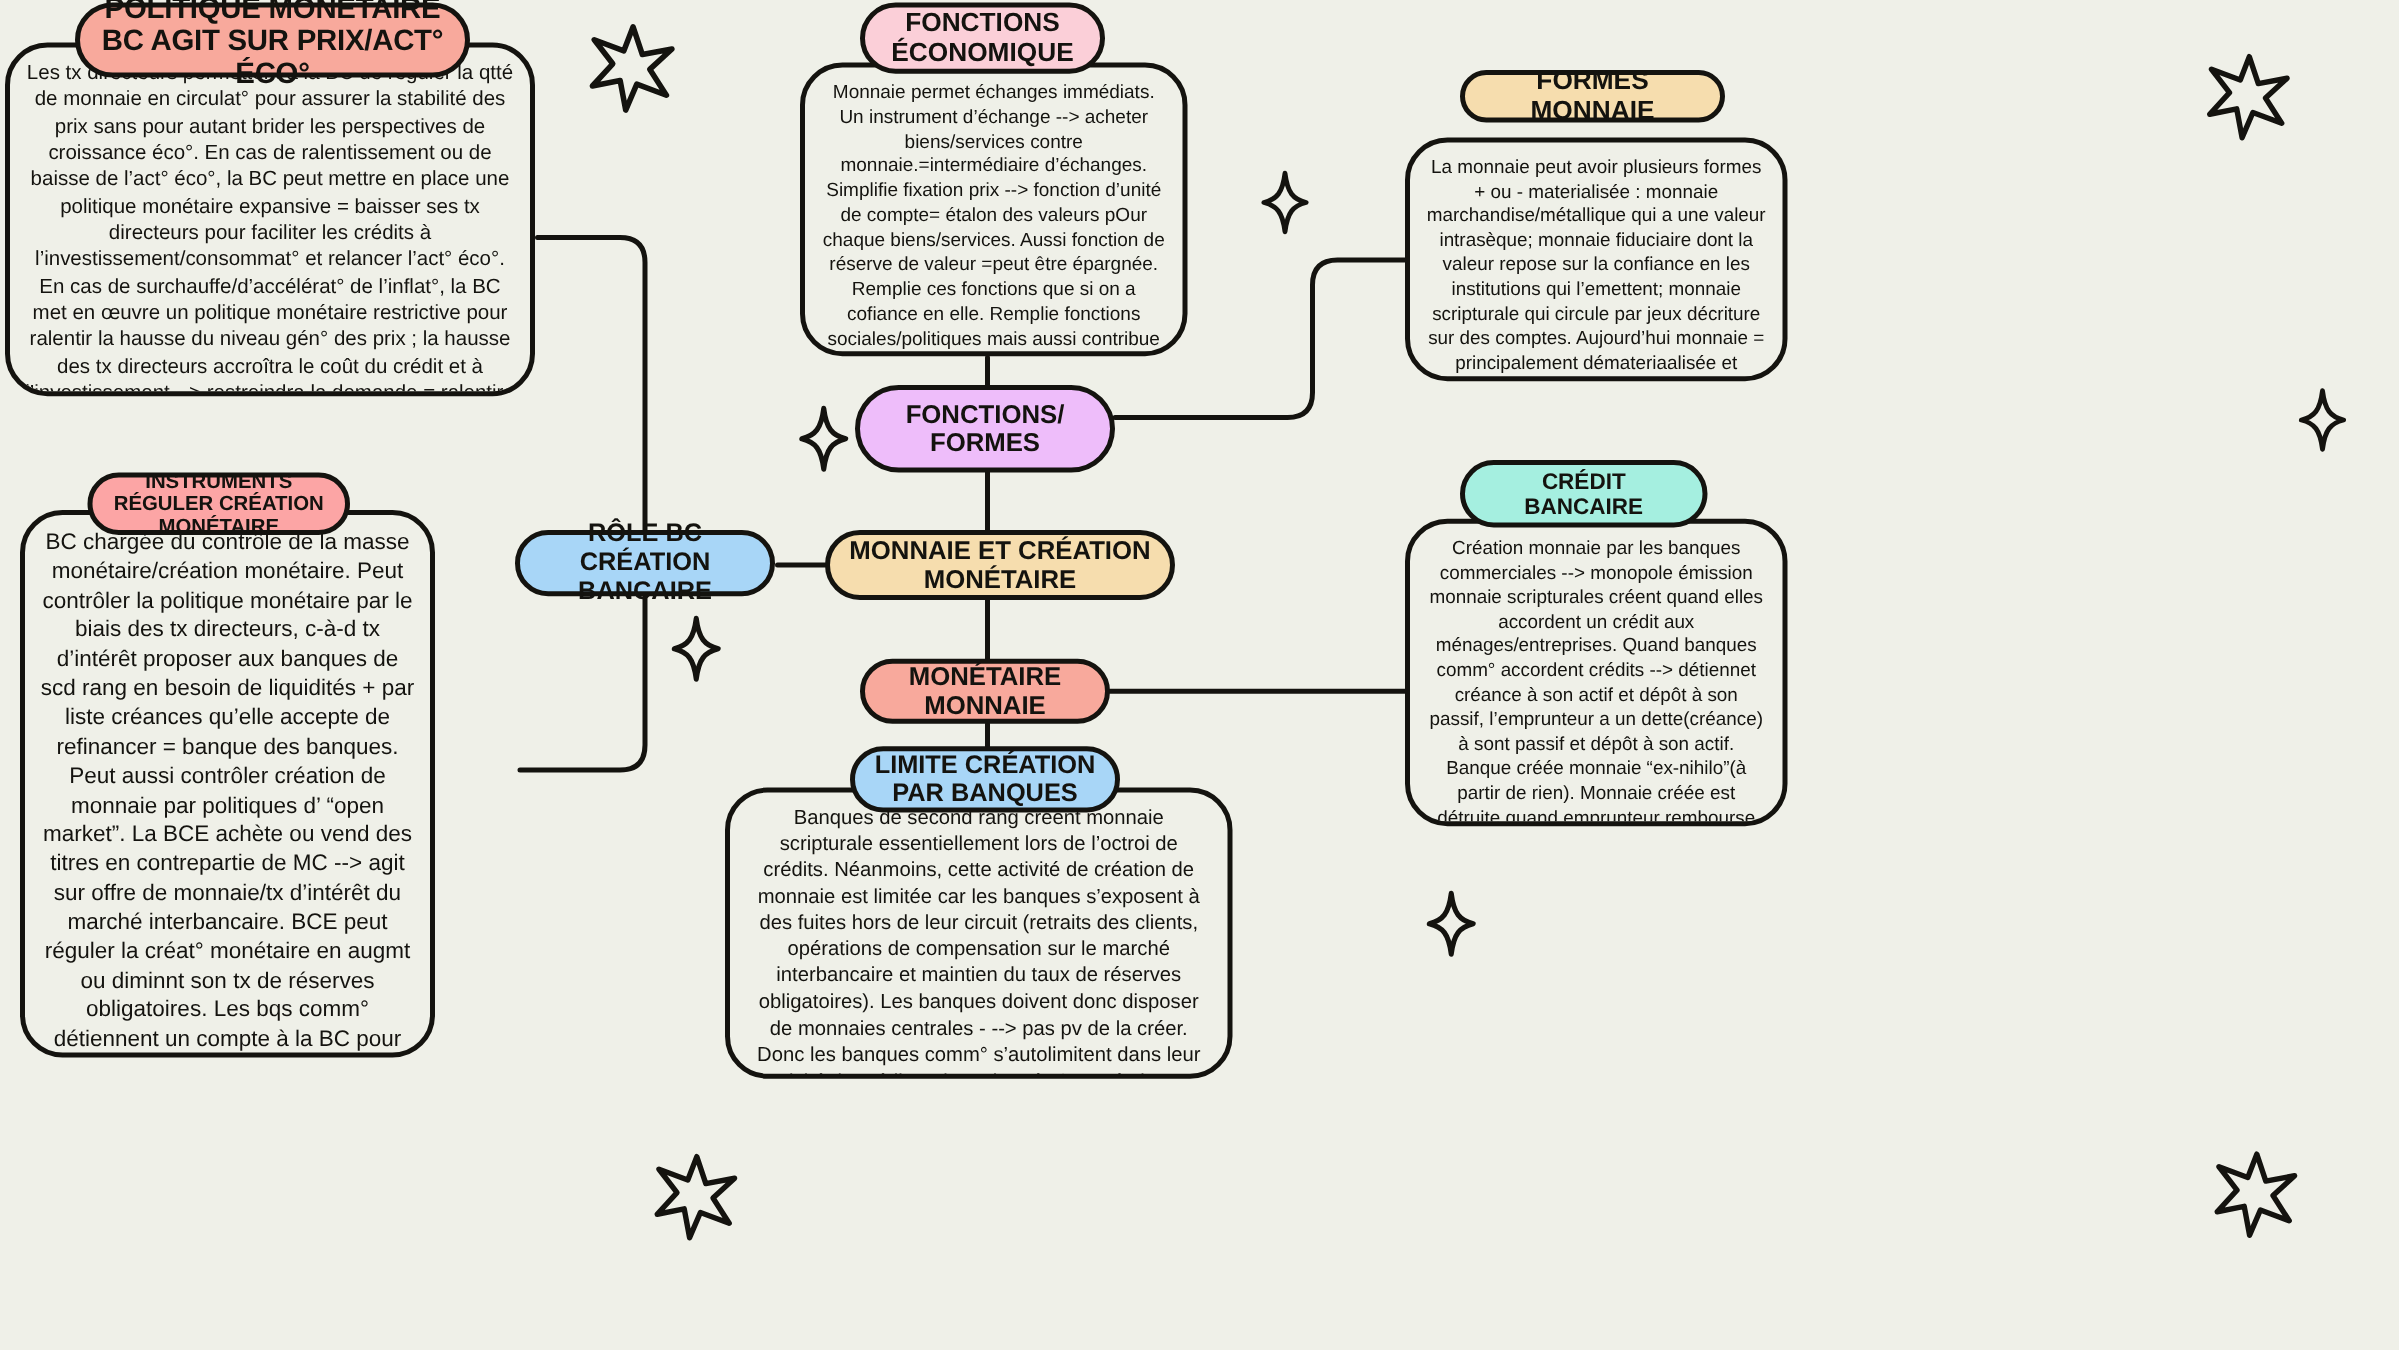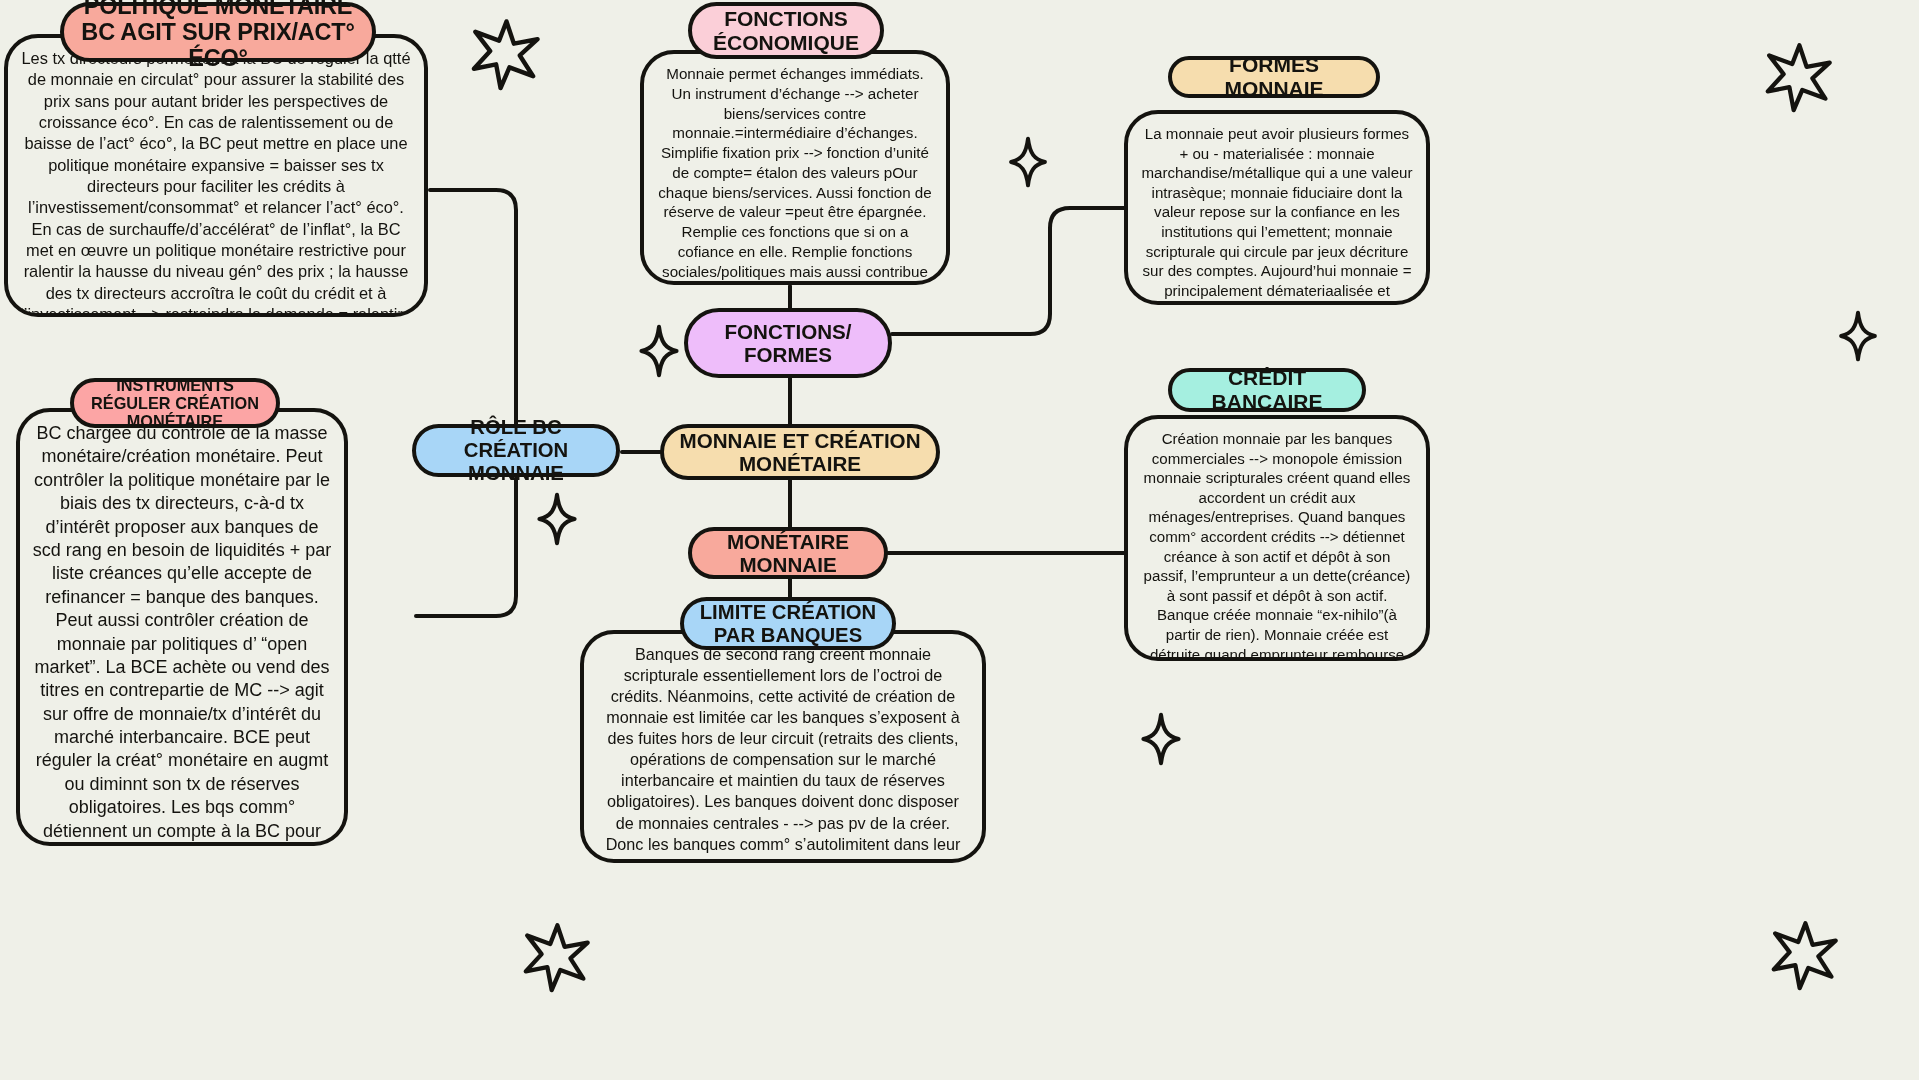--- a/index.html
+++ b/index.html
@@ -70,21 +70,21 @@
 
   
   #card-limite{left:580px;top:630px;width:406px;height:233px;font-size:16.2px;}
 
   
   #card-formes{left:1124px;top:110px;width:306px;height:195px;font-size:15.1px;}
   #pill-formes{left:1168px;top:56px;width:212px;height:42px;font-size:21px;}
 
   
   #card-credit{left:1124px;top:415px;width:306px;height:246px;font-size:15.1px;}
-  #pill-credit{left:1168px;top:368px;width:198px;height:44px;font-size:21px;}
+  #pill-credit{left:1168px;top:368px;width:198px;height:54px;font-size:18px;}
 </style>
 </head>
 <body>
 
 <div id="canvas">
 
   <svg class="wires" viewBox="0 0 1919 1080">
     <g fill="none" stroke="#14130f" stroke-width="4" stroke-linecap="round" stroke-linejoin="round">
 
       <path d="M660 452 L622 452"></path>
@@ -139,21 +139,21 @@
 
   <div class="pill" id="pill-fonctions-formes" style="background:#eebdfa;">
     <span>FONCTIONS/ FORMES</span>
   </div>
 
   <div class="pill" id="pill-monnaie-creation" style="background:#f6ddae;">
     <span>MONNAIE ET CRÉATION MONÉTAIRE</span>
   </div>
 
   <div class="pill" id="pill-role-bc" style="background:#a8d6f7;">
-    <span>RÔLE BC CRÉATION MONNAIE</span>
+    <span>RÔLE BC CRÉATION BANCAIRE</span>
   </div>
 
   <div class="pill" id="pill-creation-monnaie" style="background:#f8a99c;">
     <span>MONÉTAIRE MONNAIE</span>
   </div>
 
   <div class="card" id="card-limite">
     <span>Banques de second rang créent monnaie scripturale essentiellement lors de l’octroi de crédits. Néanmoins, cette activité de création de monnaie est limitée car les banques s’exposent à des fuites hors de leur circuit (retraits des clients, opérations de compensation sur le marché interbancaire et maintien du taux de réserves obligatoires). Les banques doivent donc disposer de monnaies centrales - --&gt; pas pv de la créer. Donc les banques comm° s’autolimitent dans leur activité de crédit et donc de créat° monétaire cat monnaie centrale a un coût (tx directeur).</span>
   </div>
   <div class="pill" id="pill-limite" style="background:#a8d6f7;">

